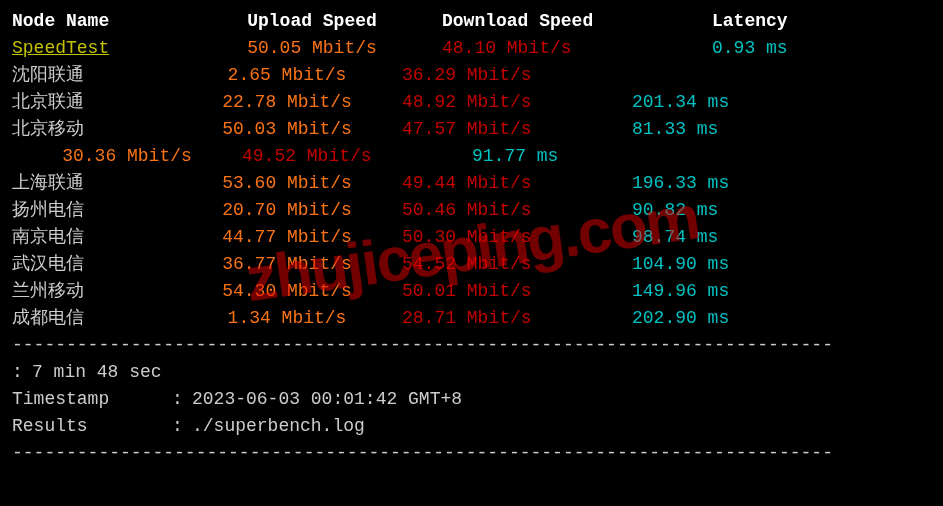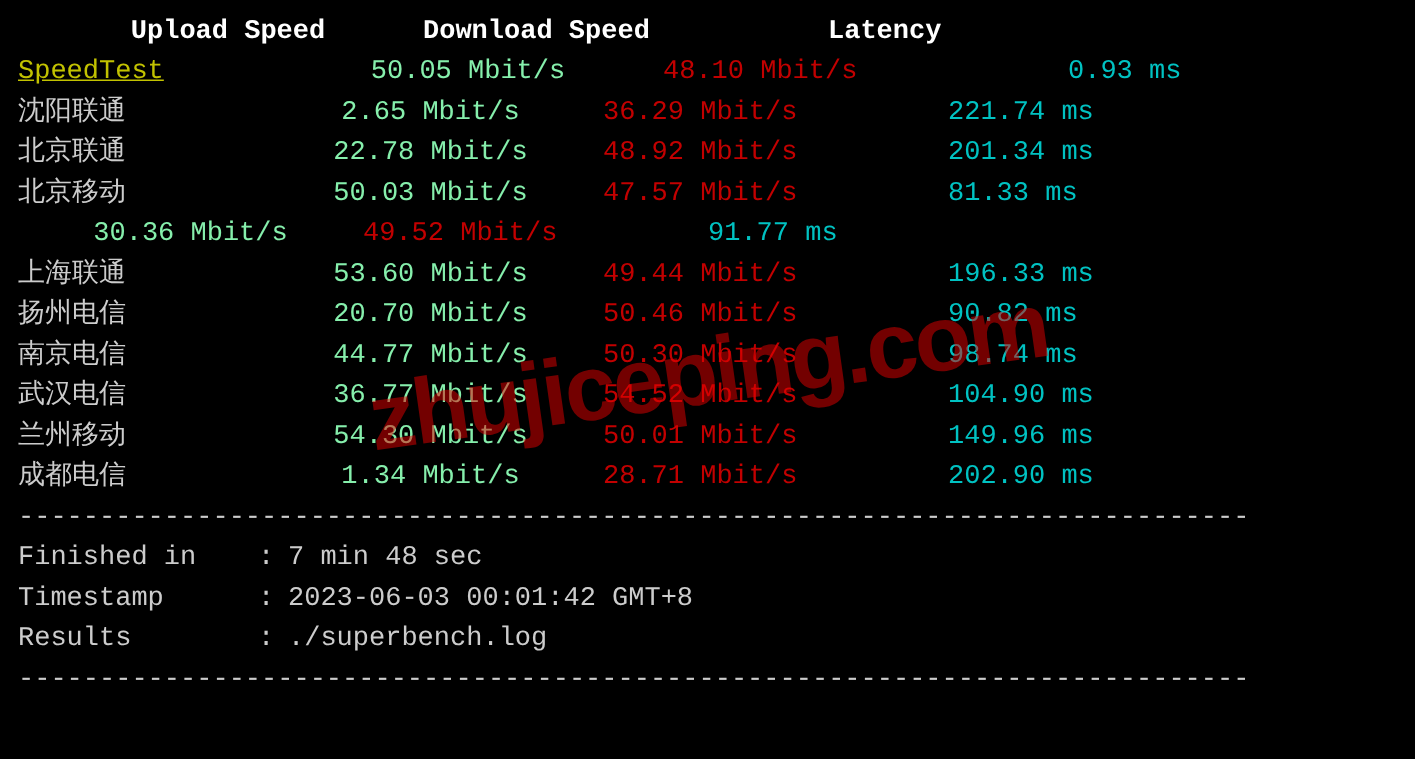--- a/index.html
+++ b/index.html
@@ -20,21 +20,21 @@
     .col-upload { width: 230px; flex-shrink: 0; text-align: center; }
     .col-download { width: 230px; flex-shrink: 0; text-align: left; }
     .col-latency { width: 180px; flex-shrink: 0; text-align: left; }
     .header .col-upload { padding-left: 50px; }
     .header .col-download { padding-left: 40px; }
     .header .col-latency { padding-left: 80px; }
     .speedtest .col-upload { padding-left: 50px; }
     .speedtest .col-download { padding-left: 40px; }
     .speedtest .col-latency { padding-left: 80px; }
     .data-row .col-latency { padding-left: 0; }
-    .green { color: #86efac; }
+    .green { color: #f97316; }
     .red { color: #c20000; }
     .cyan { color: #00c2c2; }
     .white { color: #ccc; }
     .yellow { color: #c2c200; text-decoration: underline; }
     .divider {
       color: #ccc;
       white-space: nowrap;
       overflow: hidden;
       letter-spacing: 0;
     }
@@ -56,38 +56,38 @@
       letter-spacing: -2px;
       font-family: Arial, sans-serif;
       white-space: nowrap;
       z-index: 10;
     }
   </style>
 </head>
 <body>
 
 <div class="row header">
+  <div class="col-node">Node Name</div>
   <div class="col-upload">Upload Speed</div>
   <div class="col-download">Download Speed</div>
   <div class="col-latency">Latency</div>
 </div>
 
 <div class="row speedtest">
   <div class="col-node yellow">SpeedTest</div>
   <div class="col-upload green">50.05 Mbit/s</div>
   <div class="col-download red">48.10 Mbit/s</div>
   <div class="col-latency cyan">0.93 ms</div>
 </div>
 
 <div id="data-rows">
     <div class="row data-row">
       <div class="col-node white">沈阳联通</div>
       <div class="col-upload green">2.65 Mbit/s</div>
       <div class="col-download red">36.29 Mbit/s</div>
-      <div class="col-latency cyan">221.74 ms</div>
     </div>
     <div class="row data-row">
       <div class="col-node white">北京联通</div>
       <div class="col-upload green">22.78 Mbit/s</div>
       <div class="col-download red">48.92 Mbit/s</div>
       <div class="col-latency cyan">201.34 ms</div>
     </div>
     <div class="row data-row">
       <div class="col-node white">北京移动</div>
       <div class="col-upload green">50.03 Mbit/s</div>
@@ -134,21 +134,20 @@
       <div class="col-upload green">1.34 Mbit/s</div>
       <div class="col-download red">28.71 Mbit/s</div>
       <div class="col-latency cyan">202.90 ms</div>
     </div>
   </div>
 
 <div class="divider">----------------------------------------------------------------------------</div>
 
 <div class="footer">
   <div class="footer-row">
-    <span class="footer-label">Finished in</span>
     <span class="footer-sep">: </span>
     <span>7 min 48 sec</span>
   </div>
   <div class="footer-row">
     <span class="footer-label">Timestamp</span>
     <span class="footer-sep">: </span>
     <span>2023-06-03 00:01:42 GMT+8</span>
   </div>
   <div class="footer-row">
     <span class="footer-label">Results</span>

